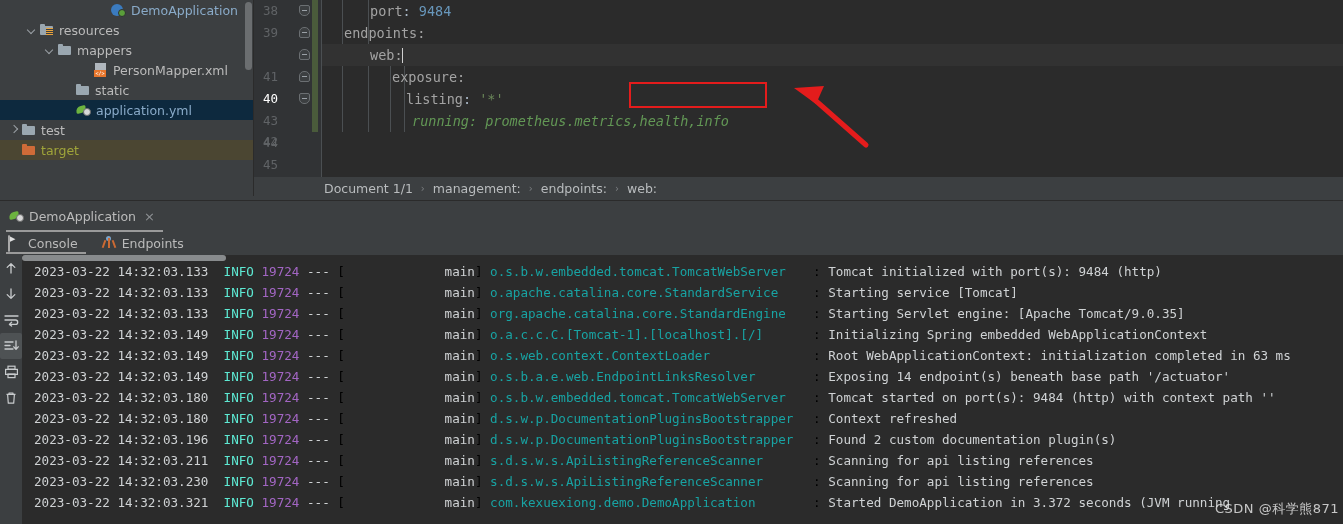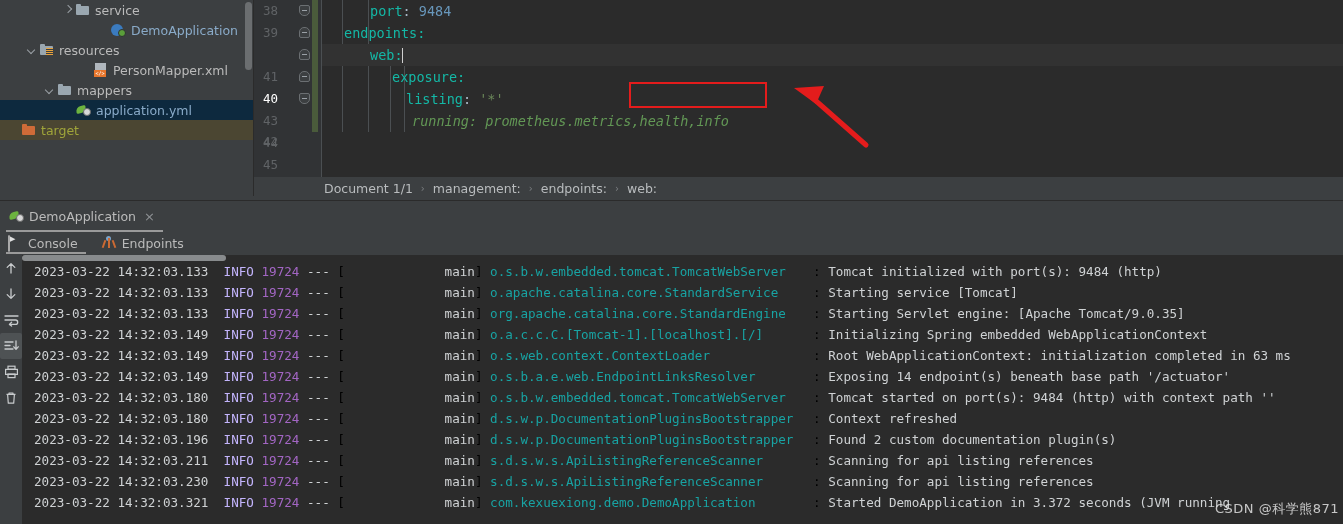--- a/index.html
+++ b/index.html
@@ -201,21 +201,21 @@
   }
   .code-line {
     position: absolute;
     left: 0; right: 0; height: 22px; line-height: 22px;
     font-family: "DejaVu Sans Mono", monospace;
     font-size: 13.5px;
     white-space: pre;
     color: #a9b7c6;
   }
   .code-line.current-line { background: #323232; }
-  .tok-key { color: #14b8a6; }
+  .tok-key { color: #a3a3a3; }
   .tok-num { color: #6897bb; }
   .tok-str { color: #6a8759; }
   .tok-comment { color: #629755; font-style: italic; }
   .caret {
     display: inline-block;
     width: 1.5px; height: 15px;
     background: #d0d0d0;
     vertical-align: -3px;
     margin-left: -1px;
   }
@@ -359,21 +359,21 @@
     width: 204px; height: 6px;
     background: #888b8d; border-radius: 3px;
   }
   .log-line {
     position: relative;
     height: 21px; line-height: 21px;
     white-space: pre;
     padding-left: 12px;
   }
   .lg-time { color: #cfd2d4; }
-  .lg-level { color: #c4b5fd; }
+  .lg-level { color: #5eead4; }
   .lg-pid { color: #a366c4; }
   .lg-dash { color: #cfd2d4; }
   .lg-thread { color: #cfd2d4; }
   .lg-logger { color: #18a3a3; }
   .lg-msg { color: #cfd2d4; }
 
   #watermark {
     position: absolute;
     right: 4px; bottom: 6px;
     font-size: 13px;
@@ -386,65 +386,71 @@
   }
 </style>
 </head>
 <body>
 
 <div id="app">
 
   <div id="project-tree">
     <div id="tree-rows">
         <div class="tree-row">
-          <span style="display:inline-block;width:62px"></span>
-          <span class="tree-arrow collapsed"></span>
-          <span class="tree-icon ic-folder"></span>
-          <span class="tree-label ">service</span>
-        </div>
-        <div class="tree-row">
           <span style="display:inline-block;width:98px"></span>
           <span class="tree-arrow"></span>
           <span class="tree-icon ic-class">
             <span class="circ"></span>
             <span class="badge"></span>
           </span>
           <span class="tree-label blue">DemoApplication</span>
         </div>
         <div class="tree-row">
           <span style="display:inline-block;width:26px"></span>
           <span class="tree-arrow expanded"></span>
           <span class="tree-icon ic-folder ic-folder-res">
             <span class="res-lines"></span>
           </span>
           <span class="tree-label ">resources</span>
+        </div>
+        <div class="tree-row">
+          <span style="display:inline-block;width:44px"></span>
+          <span class="tree-arrow expanded"></span>
+          <span class="tree-icon ic-folder"></span>
+          <span class="tree-label ">mappers</span>
         </div>
         <div class="tree-row">
           <span style="display:inline-block;width:80px"></span>
           <span class="tree-arrow"></span>
           <span class="tree-icon ic-xml">
             <span class="sheet"></span>
             <span class="tagbox">&lt;/&gt;</span>
           </span>
           <span class="tree-label ">PersonMapper.xml</span>
         </div>
         <div class="tree-row">
-          <span style="display:inline-block;width:44px"></span>
-          <span class="tree-arrow expanded"></span>
+          <span style="display:inline-block;width:62px"></span>
+          <span class="tree-arrow"></span>
           <span class="tree-icon ic-folder"></span>
-          <span class="tree-label ">mappers</span>
+          <span class="tree-label ">static</span>
         </div>
         <div class="tree-row selected">
           <span style="display:inline-block;width:62px"></span>
           <span class="tree-arrow"></span>
           <span class="tree-icon ic-spring">
             <span class="leaf"></span>
             <span class="dot"></span>
           </span>
           <span class="tree-label blue">application.yml</span>
+        </div>
+        <div class="tree-row">
+          <span style="display:inline-block;width:8px"></span>
+          <span class="tree-arrow collapsed"></span>
+          <span class="tree-icon ic-folder"></span>
+          <span class="tree-label ">test</span>
         </div>
         <div class="tree-row target-row">
           <span style="display:inline-block;width:8px"></span>
           <span class="tree-arrow"></span>
           <span class="tree-icon ic-folder ic-folder-orange"></span>
           <span class="tree-label olive">target</span>
         </div>
       </div>
     <div id="tree-scrollbar"></div>
   </div>

